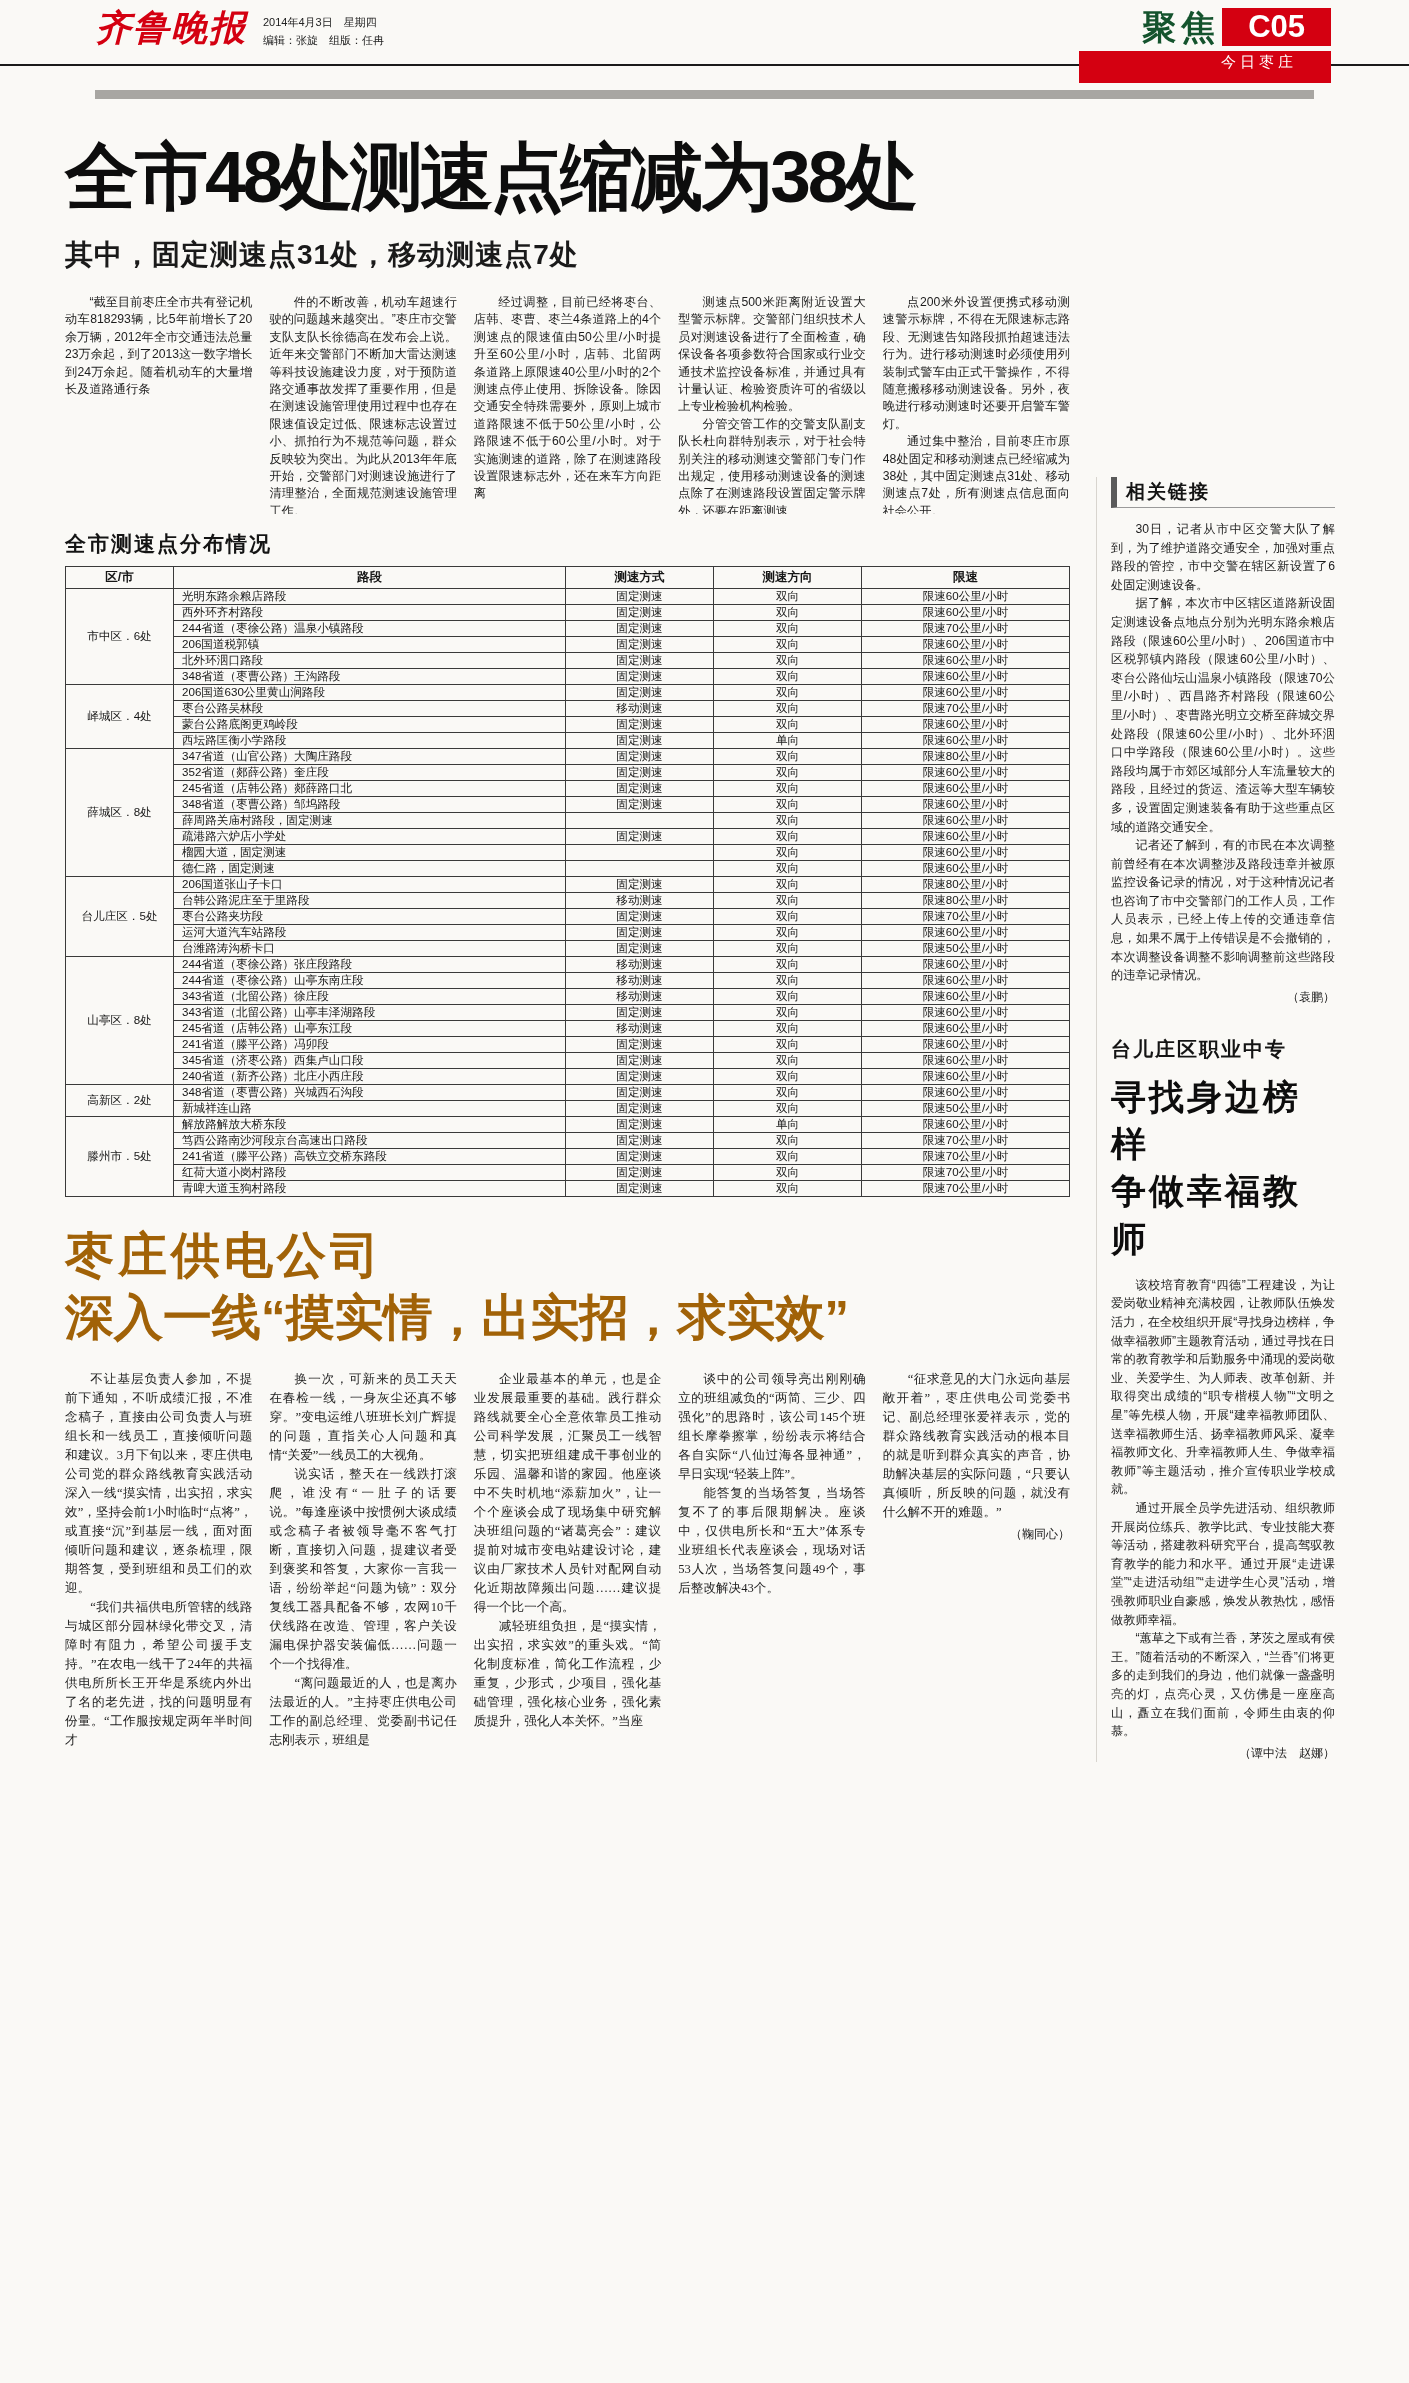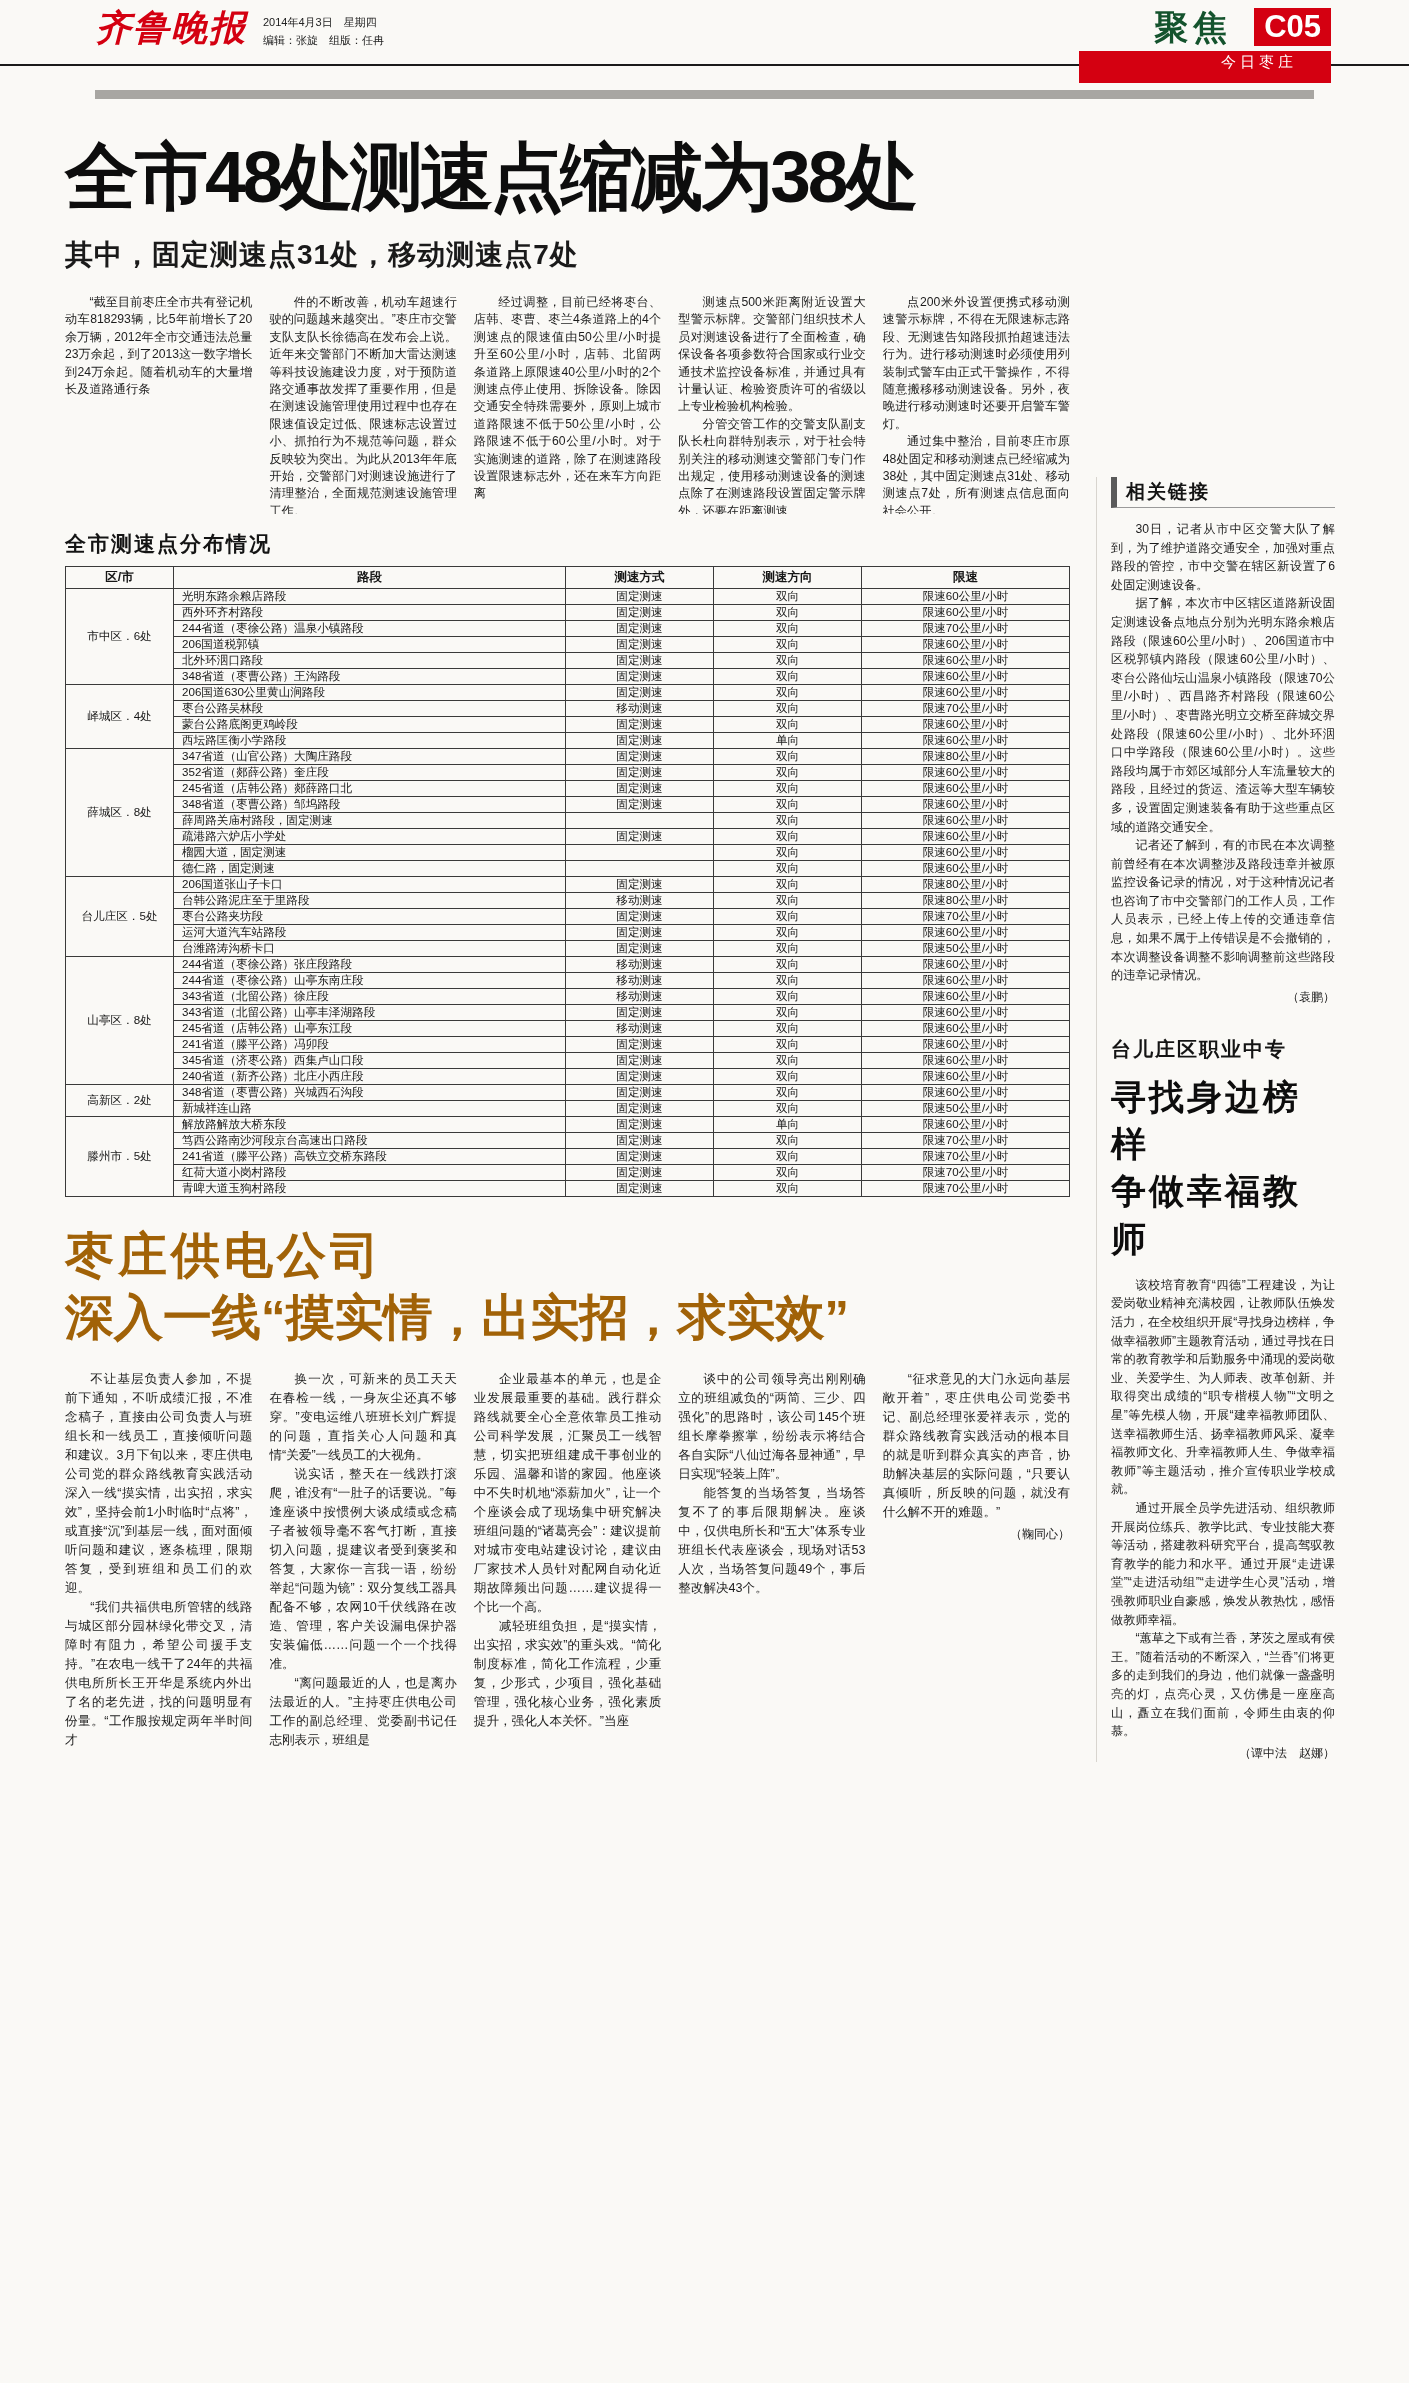--- a/index.html
+++ b/index.html
@@ -8,21 +8,21 @@
   .page { position:relative; width:1409px; height:2383px; background:#faf9f6; margin:0 auto; overflow:hidden; }
 
   
   .masthead { display:flex; justify-content:space-between; align-items:flex-start; padding:8px 78px 4px 95px; height:64px; }
   .mast-left { display:flex; align-items:center; }
   .paper-logo { color:#d40011; font-size:36px; font-weight:900; font-family:"Liberation Serif","DejaVu Serif",serif; font-style:italic; letter-spacing:2px; line-height:1.1; }
   .date-block { margin-left:16px; padding-top:6px; font-size:11px; line-height:1.6; color:#222; }
   .mast-right { text-align:right; }
   .focus-row { display:flex; align-items:center; justify-content:flex-end; }
   .section-label { color:#14532d; font-size:34px; font-weight:900; letter-spacing:5px; line-height:1; }
-  .page-no { background:#d40011; color:#fff; font-size:31px; font-weight:900; padding:2px 10px; margin-left:22px; line-height:1.1; }
+  .page-no { background:#d40011; color:#fff; font-size:31px; font-weight:900; padding:2px 26px; margin-left:2px; line-height:1.1; }
   .edition-bar { margin-top:5px; background:#d40011; color:#fff; width:252px; margin-left:auto; height:32px; line-height:22px; font-size:15px; letter-spacing:4px; text-align:right; padding-right:34px; }
 
   .rule-black { border-top:2px solid #1a1a1a; width:100%; }
   .rule-gray { height:9px; background:#a8a6a2; margin:24px 95px 0 95px; }
 
   
   .content { display:flex; padding:0 74px 0 65px; margin-top:6px; }
   .main-col { width:1005px; }
   .gutter { width:26px; flex:none; }
   .side-col { width:239px; margin-top:372px; border-left:1px solid #d8d5cf; padding-left:14px; }
@@ -45,21 +45,21 @@
   table.speed col.c-district { width:108px; }
   table.speed col.c-road { width:392px; }
   table.speed col.c-method { width:148px; }
   table.speed col.c-direction { width:148px; }
   table.speed col.c-limit { width:auto; }
 
   
   .power-headline { margin-top:28px; font-weight:900; color:#a16207; }
   .power-headline .l1 { font-size:49px; letter-spacing:4px; line-height:1.25; }
   .power-headline .l2 { font-size:49px; letter-spacing:0; line-height:1.3; }
-  #power-cols { margin-top:20px; }
+  #power-cols { margin-top:20px;font-family:Liberation Serif, serif; }
   #power-cols p { font-size:12.6px; line-height:19px; }
 
   
   .related-header { font-size:19px; font-weight:800; border-left:6px solid #5a5a5a; padding:2px 0 2px 9px; border-bottom:1px solid #9a9a9a; margin-bottom:12px; letter-spacing:2px; }
   .side-col p { text-indent:2em; text-align:justify; font-size:12.2px; line-height:18.6px; margin:0; color:#1c1c1c; }
   .byline { text-align:right; font-size:12px; margin-top:4px; color:#1c1c1c; }
   .teacher-kicker { font-size:20px; font-weight:700; margin:30px 0 10px; letter-spacing:2px; }
   .teacher-head { font-size:35px; font-weight:900; line-height:1.35; letter-spacing:3px; color:#0d0d0d; }
   #teacher-paras { margin-top:14px; }
 </style>

